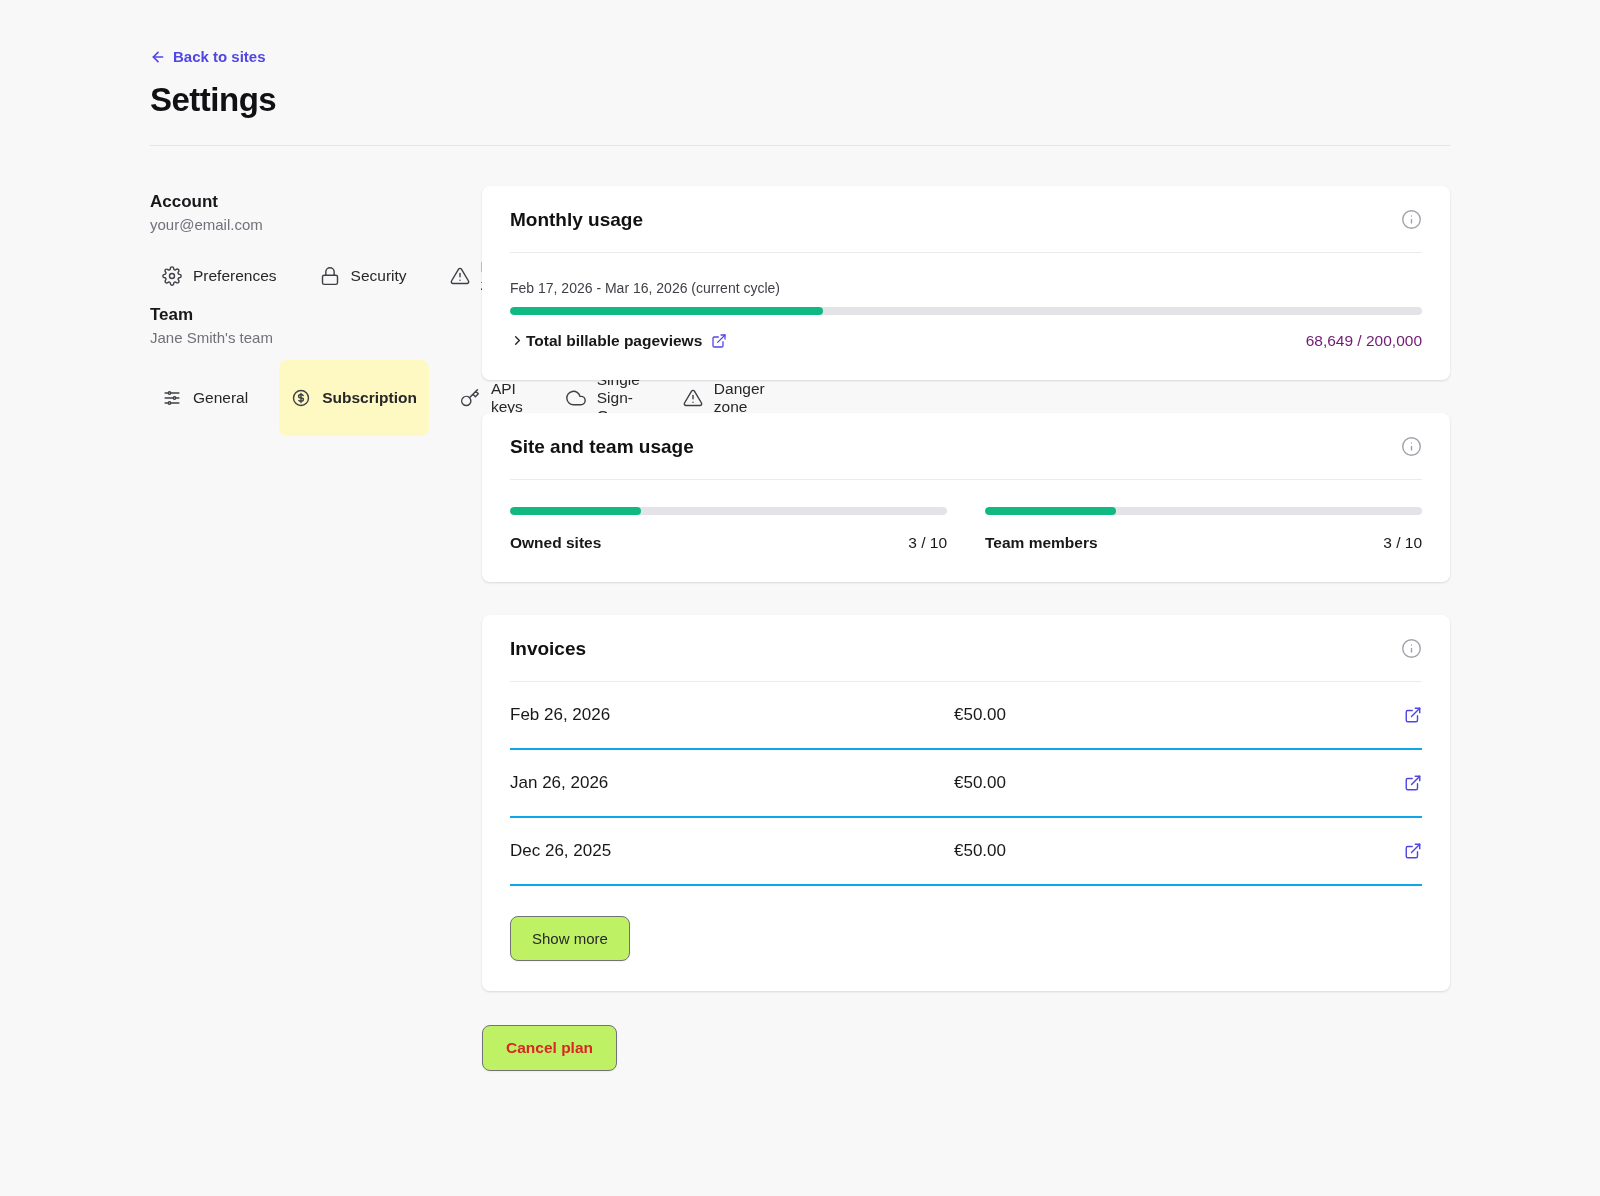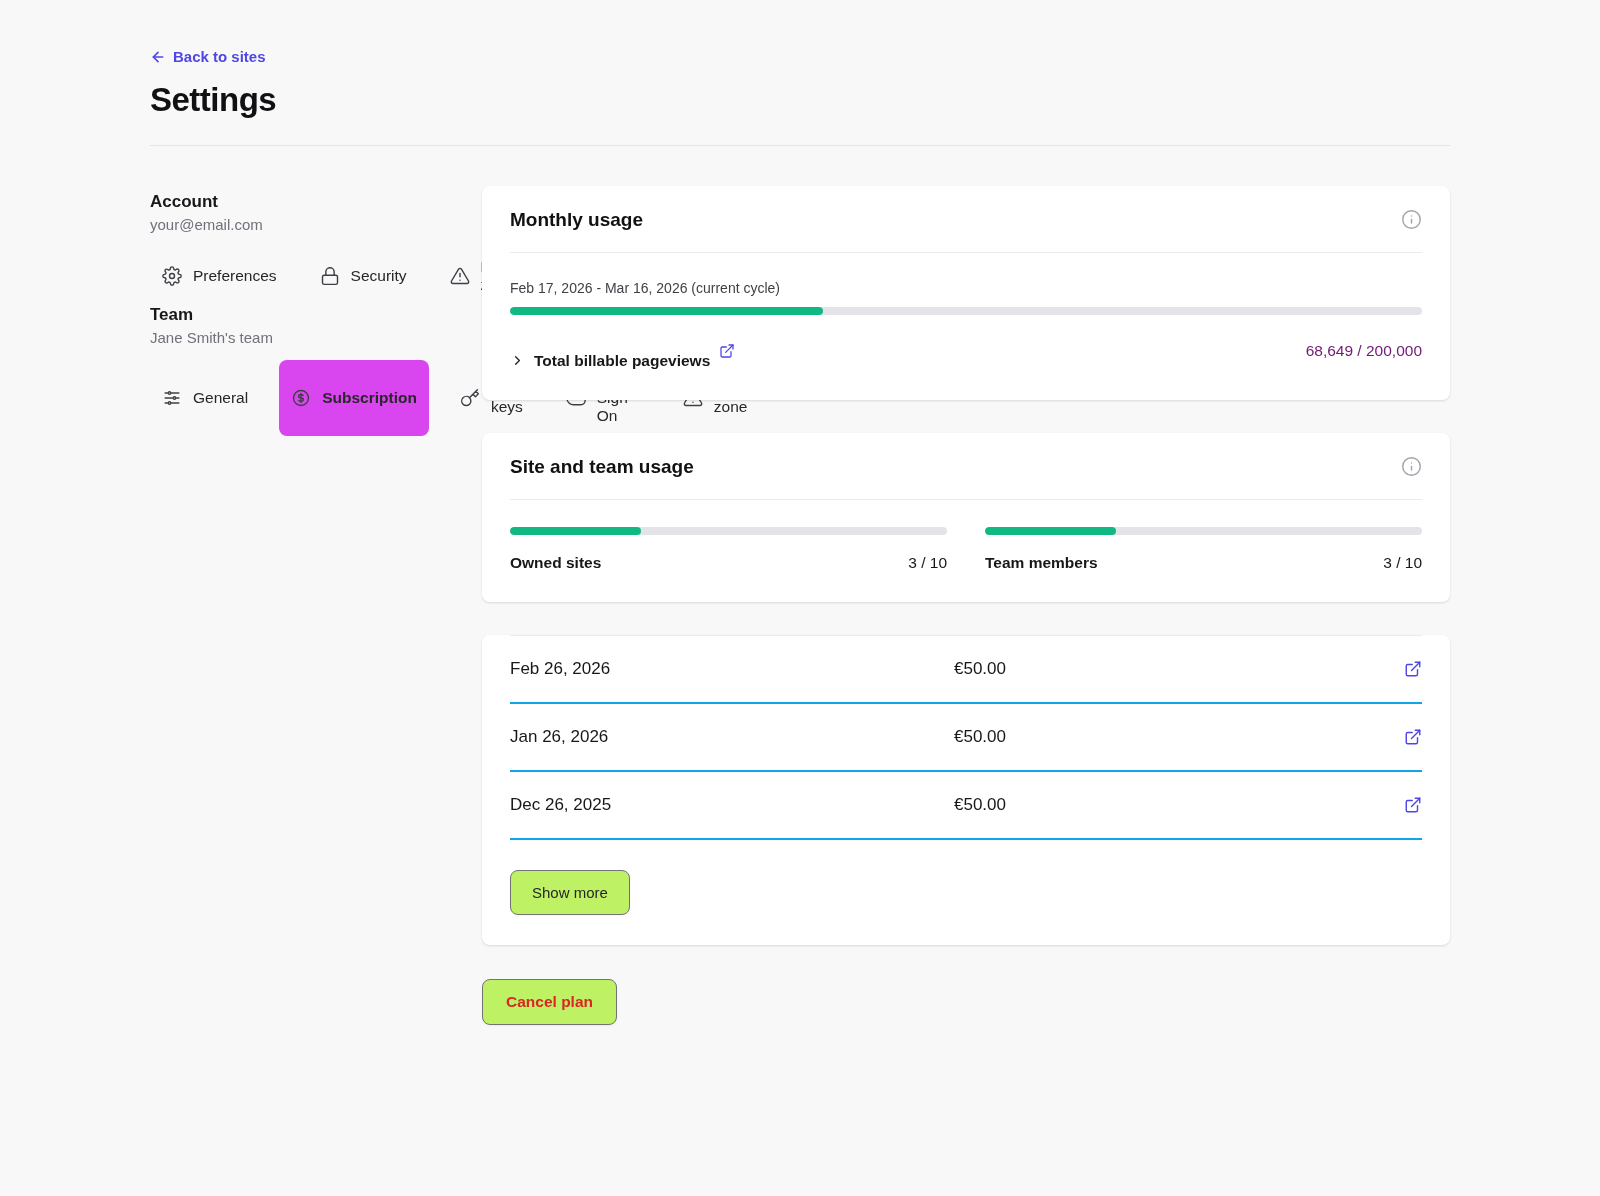--- a/index.html
+++ b/index.html
@@ -31,21 +31,21 @@
   .side-section + .side-section { }
   .side-heading { font-size:17px; font-weight:700; color:#18181b; }
   .side-subtext { margin-top:4px; font-size:15px; color:#71717a; }
   .side-nav { margin-top:14px; display:flex; flex-direction:row; gap:19px; }
   .side-item {
     display:flex; align-items:center; gap:11px;
     padding:11px 12px; border-radius:8px;
     font-size:15.5px; font-weight:500; color:#27272a;
     cursor:pointer; user-select:none;
   }
-  .side-item.active { background:#d946ef; font-weight:700; }
+  .side-item.active { background:#fef9c3; font-weight:700; }
   .side-item .icn { display:inline-flex; }
   .side-item svg { width:20px; height:20px; stroke:#3f3f46; }
 
   
   .card {
     background:#fff; border-radius:8px;
     box-shadow:0 1px 2px rgba(16,24,40,.06), 0 1px 3px rgba(16,24,40,.08);
   }
   .card + .card { margin-top:33px; }
   .card-head {
@@ -60,23 +60,23 @@
 
   
   .progress { height:8px; border-radius:99px; background:#e4e4e8; overflow:hidden; }
   .progress-fill { height:100%; border-radius:99px; background:#10b981; }
 
   
   .cycle-label { font-size:14px; color:#3f3f46; margin-bottom:11px; }
   .usage-row { display:flex; align-items:center; justify-content:space-between; margin-top:17px; }
   .usage-left { display:flex; align-items:center; gap:9px; }
   .expander {
-    display:inline-flex; align-items:center; gap:9px;
+    display:inline-flex; align-items:center; gap:1px;
     background:none; border:none; cursor:pointer;
-    font-family:inherit; font-size:15.5px; font-weight:600; color:#18181b;margin-top:20px;
+    font-family:inherit; font-size:15.5px; font-weight:600; color:#18181b;
   }
   .expander svg { width:15px; height:15px; stroke:#27272a; }
   .ext-link { display:inline-flex; color:#4f46e5; cursor:pointer; }
   .ext-link svg { width:16px; height:16px; stroke:#4f46e5; }
   .usage-value { font-size:15.5px; color:#701a75; }
 
   
   .two-col { display:grid; grid-template-columns:1fr 1fr; column-gap:38px; }
   .meter-row { display:flex; align-items:flex-start; justify-content:space-between; margin-top:19px; font-size:15.5px; }
   .meter-label { font-weight:600; color:#18181b; }
@@ -279,20 +279,30 @@
             </div>
             <div class="meter-row">
               <span class="meter-label">Team members</span>
               <span class="meter-value">3 / 10</span>
             </div>
           </div>
         </div>
       </section>
 
       <section class="card">
+        <div class="card-head">
+          <h3 class="card-title">Invoices</h3>
+          <button class="info-btn">
+            <svg viewBox="0 0 24 24" fill="none" stroke="currentColor" stroke-width="1.6" stroke-linecap="round" stroke-linejoin="round">
+                <circle cx="12" cy="12" r="10"></circle>
+                <line x1="12" y1="16" x2="12" y2="12"></line>
+                <line x1="12" y1="8" x2="12.01" y2="8"></line>
+              </svg>
+          </button>
+        </div>
         <hr class="card-divider">
         <div class="invoices-body">
           <div class="invoice-row">
             <span>Feb 26, 2026</span>
             <span class="amount">€50.00</span>
             <a class="inv-link">
               <svg viewBox="0 0 24 24" fill="none" stroke="currentColor" stroke-width="1.9" stroke-linecap="round" stroke-linejoin="round">
                   <path d="M18 13v6a2 2 0 0 1-2 2H5a2 2 0 0 1-2-2V8a2 2 0 0 1 2-2h6"></path>
                   <polyline points="15 3 21 3 21 9"></polyline>
                   <line x1="10" y1="14" x2="21" y2="3"></line>

